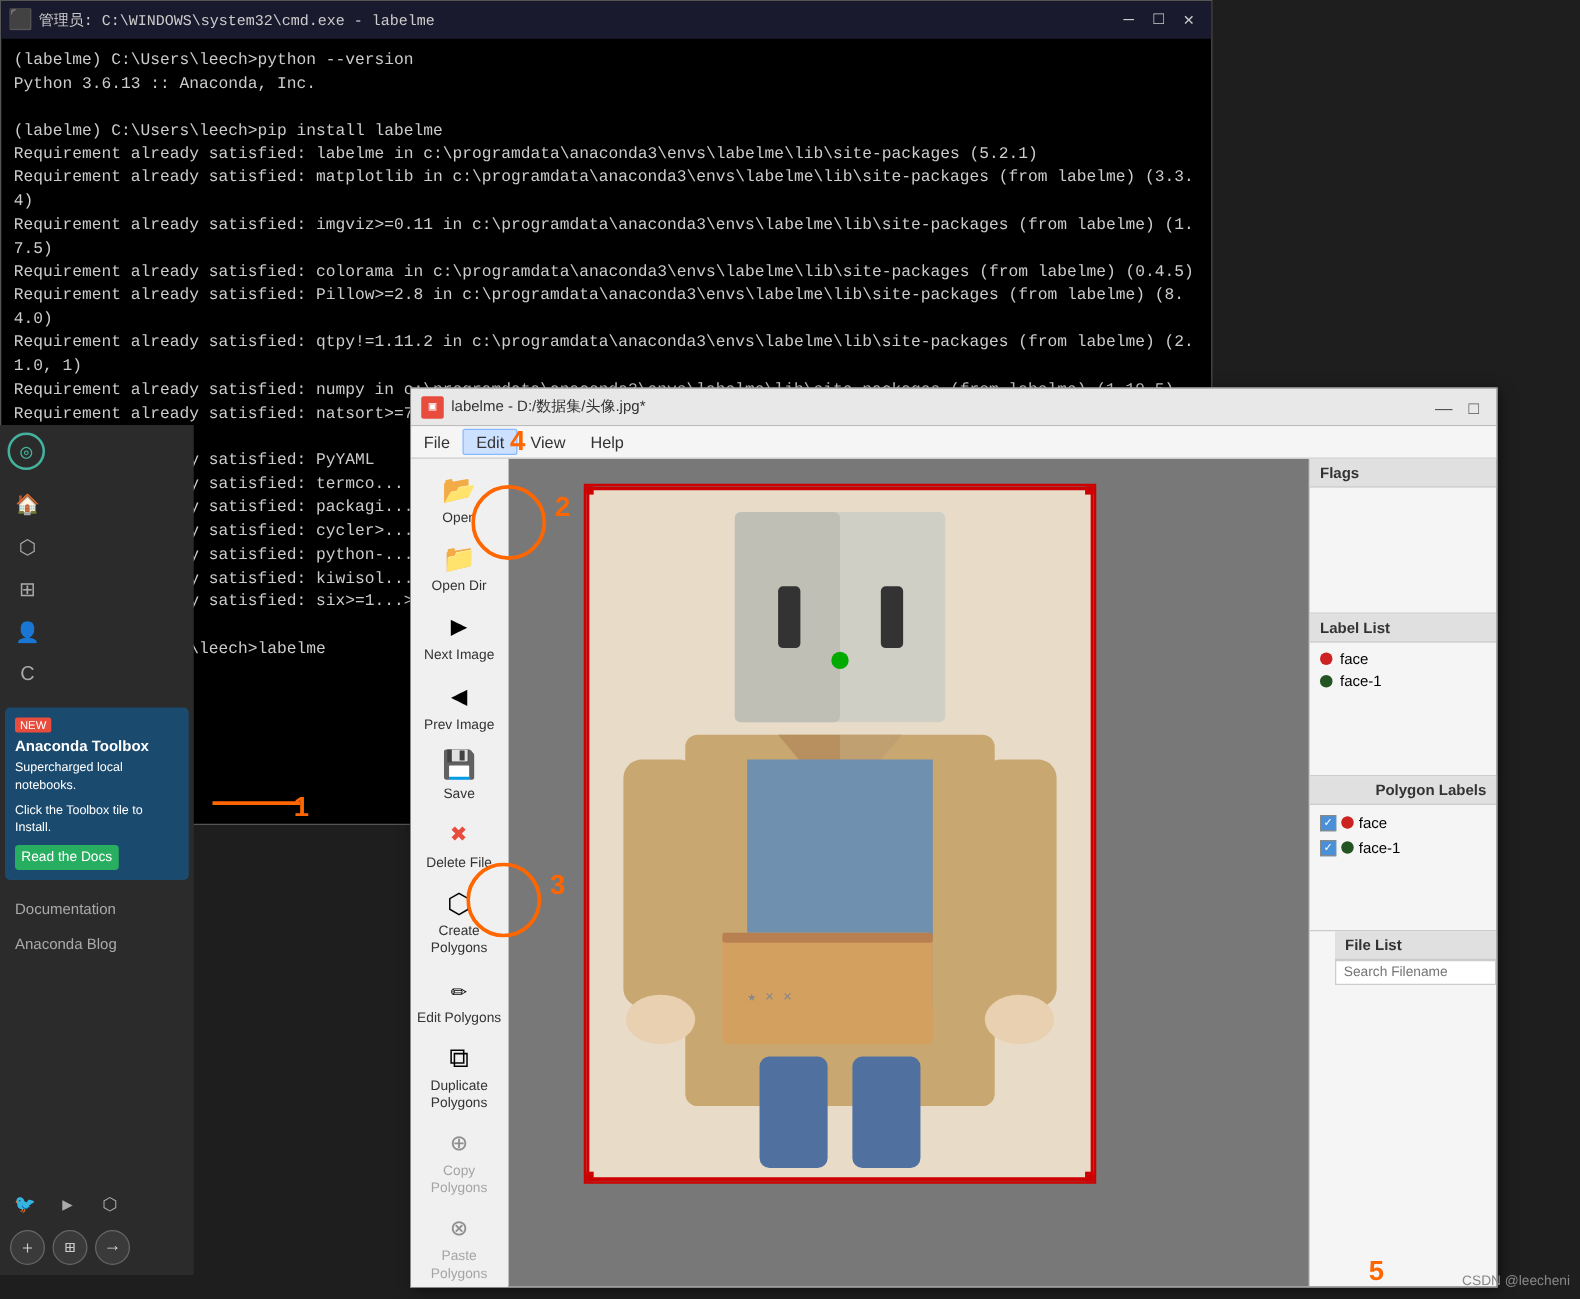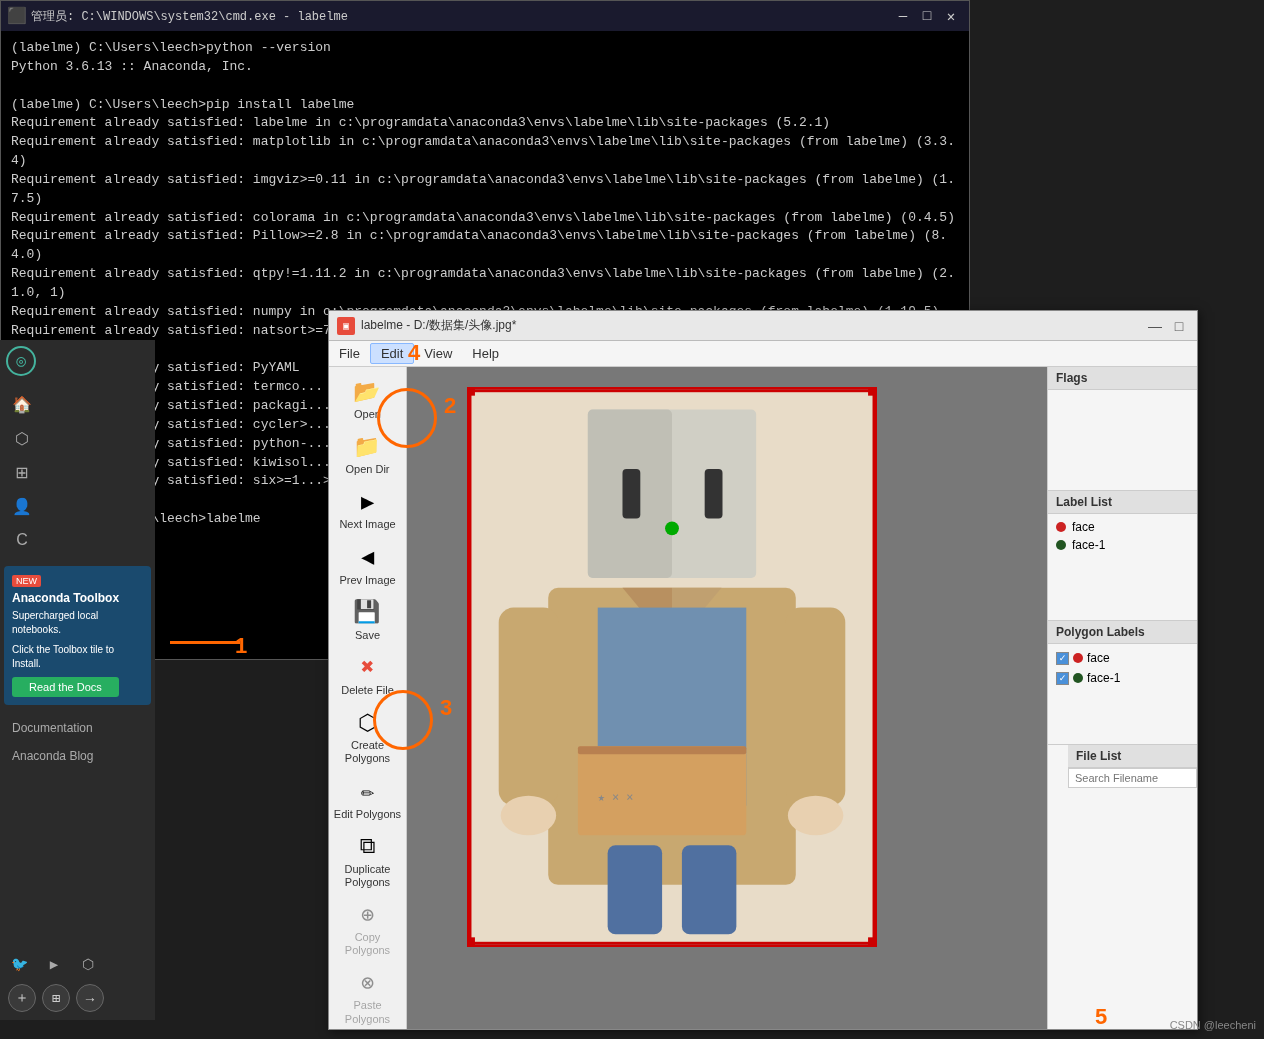--- a/index.html
+++ b/index.html
@@ -318,21 +318,21 @@
     }
     .toolbox-ad .ad-body {
       font-size: 10px;
       line-height: 1.4;
       margin-bottom: 6px;
     }
     .read-docs-btn {
       background: #27ae60;
       color: white;
       border: none;
-      padding: 4px 17px;
+      padding: 4px 5px;
       border-radius: 3px;
       font-size: 11px;
       cursor: pointer;
       font-family: 'Segoe UI', sans-serif;
     }
 
     
     .anac-nav {
       display: flex;
       flex-direction: column;
@@ -393,21 +393,21 @@
     .csdn-watermark {
       position: absolute;
       bottom: 8px; right: 8px;
       color: #888;
       font-size: 11px;
       font-family: 'Segoe UI', sans-serif;
     }
 
     .flags-panel { min-height: 120px; }
     .label-list-panel { min-height: 130px; }
-    .polygon-labels-panel { min-height: 120px; }
+    .polygon-labels-panel { min-height: 120px; text-align: right; }
   </style>
 </head>
 <body>
 
 <div class="cmd-window">
   <div class="cmd-titlebar">
     <div class="cmd-titlebar-left">
       <div class="cmd-title-icon">⬛</div>
       <span class="cmd-title-text">管理员: C:\WINDOWS\system32\cmd.exe - labelme</span>
     </div>

